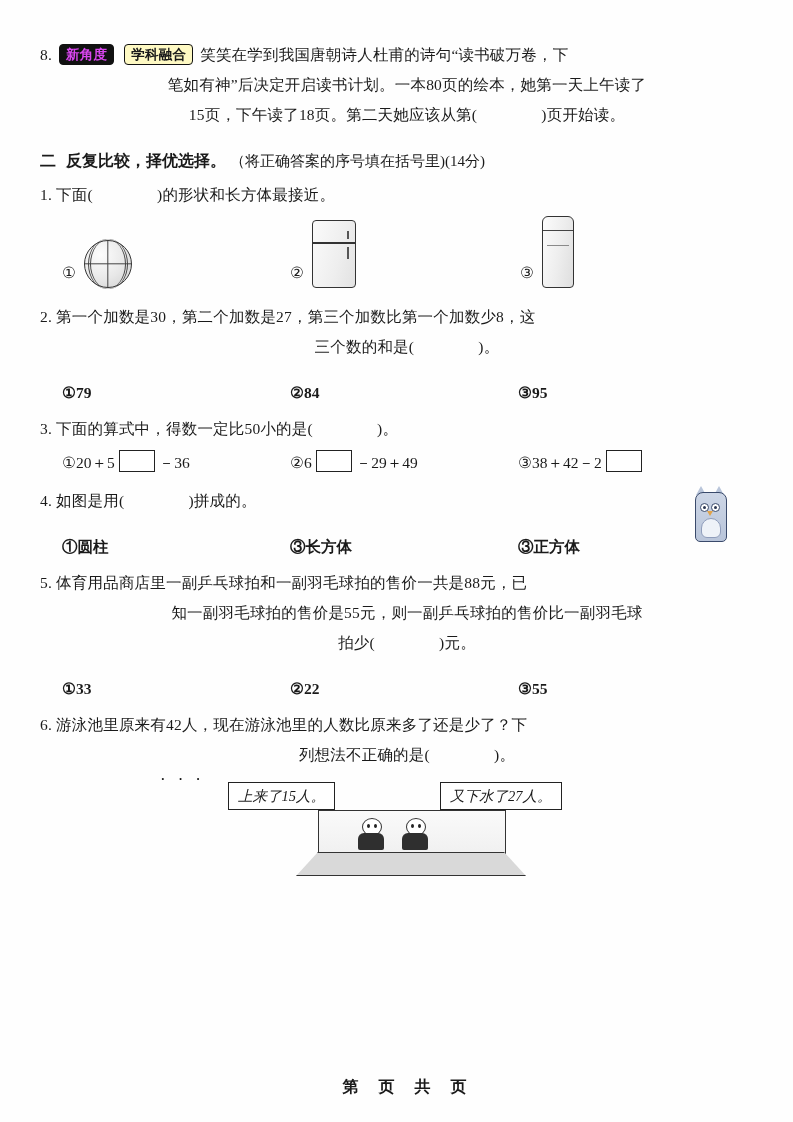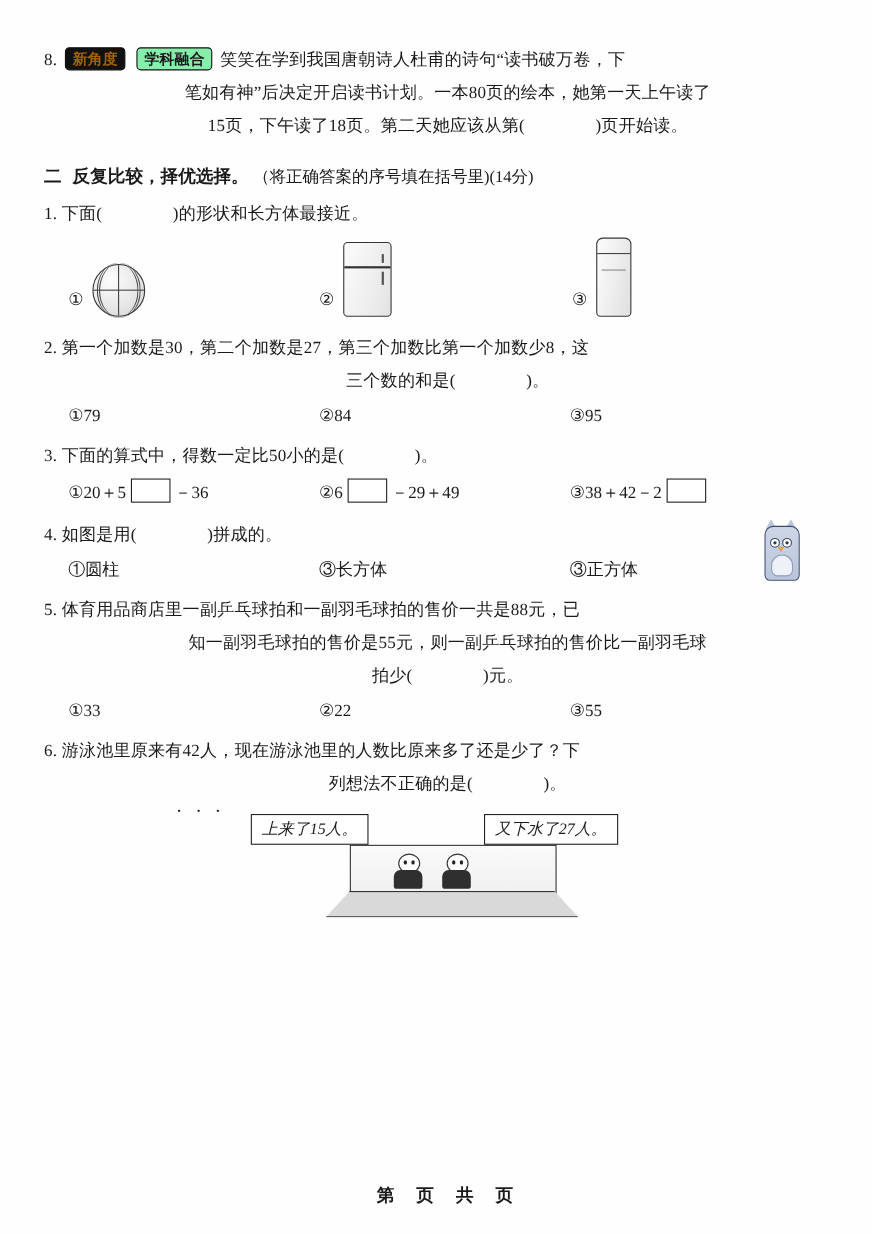--- a/index.html
+++ b/index.html
@@ -42,25 +42,25 @@
     display: inline-block;
     border: 1px solid #111;
     border-radius: 4px;
     padding: 1px 6px;
     font-size: 13.5px;
     line-height: 17px;
     font-family: "Liberation Sans", sans-serif;
     font-weight: bold;
     margin: 0 3px;
     vertical-align: 1px;
-    background: #86efac;
+    background: #fef9c3;
   }
   .tag.filled {
     background: #111;
-    color: #a16207;
+    color: #d946ef;
     border-color: #111;
   }
   .blank-paren {
     display: inline-block;
     min-width: 56px;
   }
   .section-head {
     margin-top: 16px;
     margin-bottom: 4px;
     font-size: 16px;
@@ -78,21 +78,22 @@
     font-size: 15px;
   }
   .qnum {
     display: inline-block;
   }
   .opts {
     display: flex;
     font-size: 15.5px;
     line-height: 30px;
     padding-left: 22px;
-    margin-top: 2px;
+    margin-top: 16px;
+    font-weight: bold;
   }
   .opts > div {
     width: 228px;
   }
   .shapes-row {
     position: relative;
     height: 78px;
     margin: 8px 0 6px 0;
     padding-left: 22px;
   }

